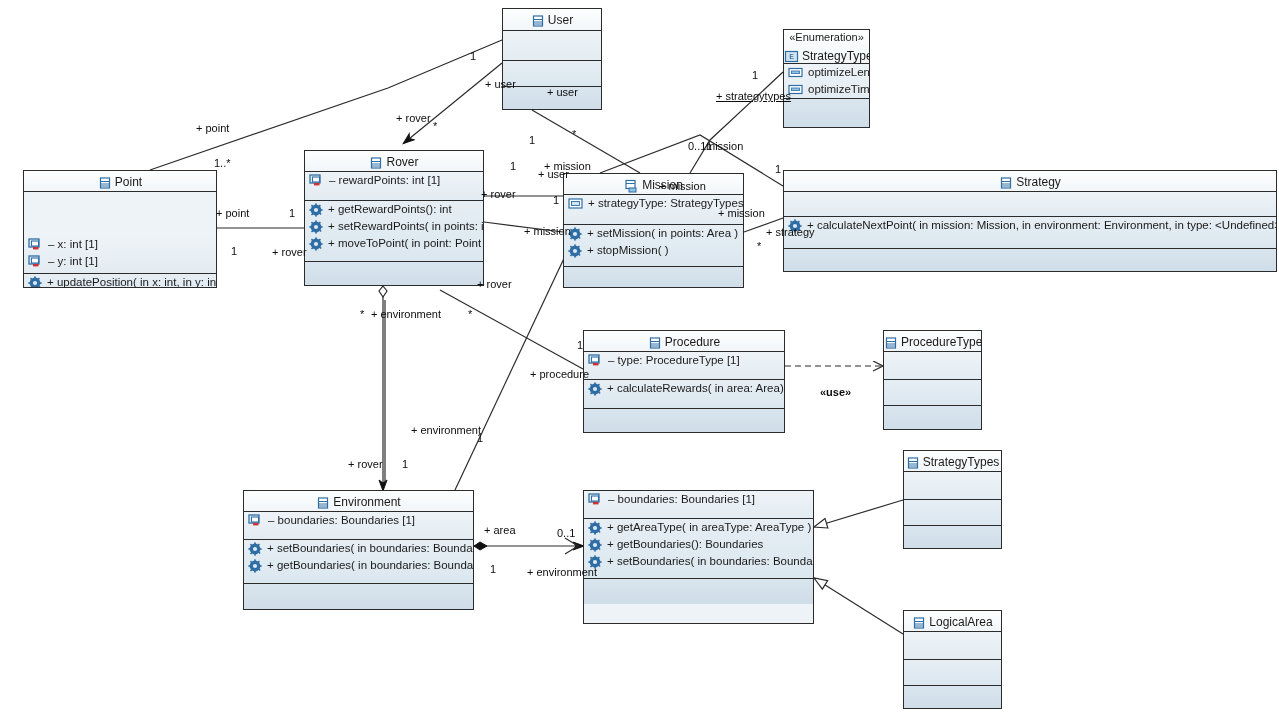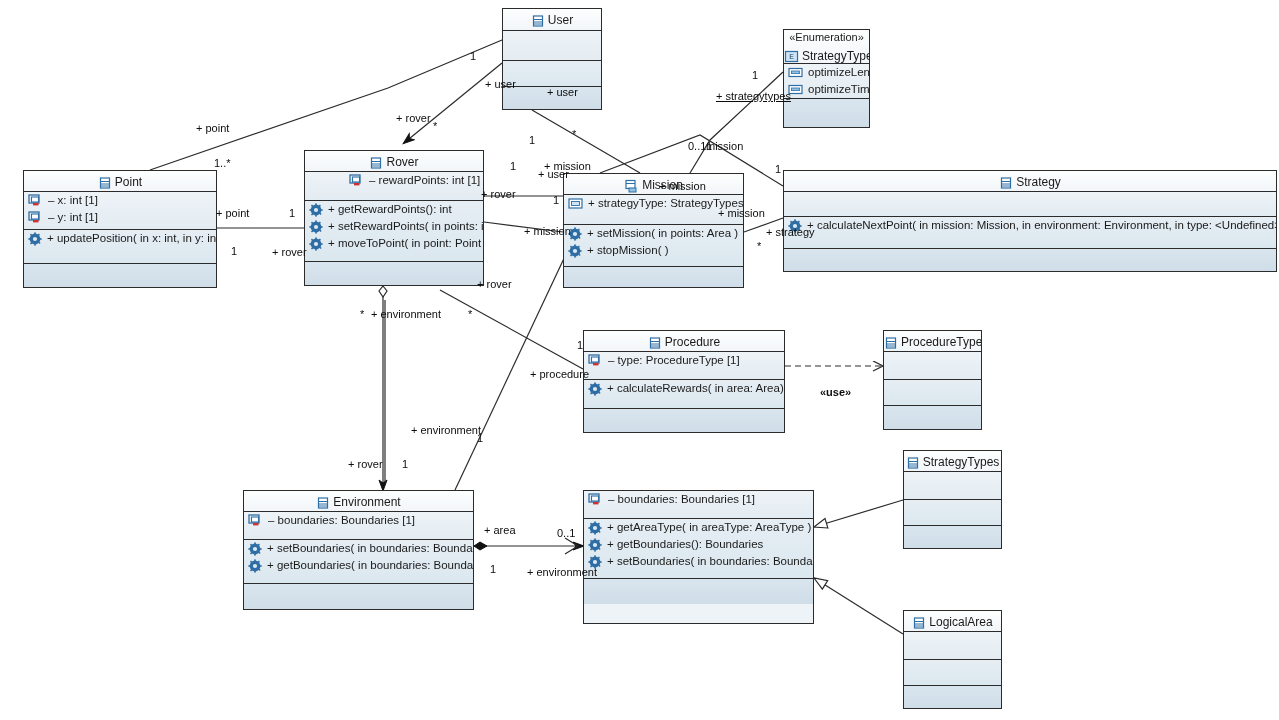--- a/index.html
+++ b/index.html
@@ -145,21 +145,21 @@
       </div>
       <div class="uml" style="left: 23px; top: 170px; width: 194px; height: 118px;">
         <div class="sec head" style="height: 21px;">
           <div style="line-height: 20px; white-space: nowrap;"><span class="headico"><span class="ico" style="display: inline-block;"><svg width="14" height="14" viewBox="0 0 14 14">
                   <rect x="2.5" y="2" width="9" height="10" fill="#fff" stroke="#2f6ea5" stroke-width="1.2"></rect>
                   <line x1="2.5" y1="5.5" x2="11.5" y2="5.5" stroke="#2f6ea5"></line>
                   <line x1="2.5" y1="8" x2="11.5" y2="8" stroke="#2f6ea5"></line>
                   <line x1="2.5" y1="10" x2="11.5" y2="10" stroke="#2f6ea5"></line>
                 </svg></span></span><span class="cname">Point</span></div>
         </div>
-        <div class="sec attrs" style="height: 38px;">
+        <div class="sec attrs" style="height: 38px; margin-top: 44px;">
           <div class="row">
             <span class="ico">
               <svg width="15" height="13" viewBox="0 0 15 13">
                 <rect x="1" y="1" width="10" height="8" fill="none" stroke="#2f6ea5" stroke-width="1.3"></rect>
                 <rect x="3.5" y="3" width="7" height="5" fill="#fff" stroke="#2f6ea5" stroke-width="1.1"></rect>
                 <rect x="5" y="9" width="5.5" height="2.4" fill="#d0302f"></rect>
               </svg>
             </span>
             <span class="txt">– x: int [1]</span>
           </div>
@@ -199,21 +199,21 @@
       </div>
       <div class="uml" style="left: 304px; top: 150px; width: 180px; height: 136px;">
         <div class="sec head" style="height: 21px;">
           <div style="line-height: 20px; white-space: nowrap;"><span class="headico"><span class="ico" style="display: inline-block;"><svg width="14" height="14" viewBox="0 0 14 14">
                   <rect x="2.5" y="2" width="9" height="10" fill="#fff" stroke="#2f6ea5" stroke-width="1.2"></rect>
                   <line x1="2.5" y1="5.5" x2="11.5" y2="5.5" stroke="#2f6ea5"></line>
                   <line x1="2.5" y1="8" x2="11.5" y2="8" stroke="#2f6ea5"></line>
                   <line x1="2.5" y1="10" x2="11.5" y2="10" stroke="#2f6ea5"></line>
                 </svg></span></span><span class="cname">Rover</span></div>
         </div>
-        <div class="sec attrs" style="height: 29px; padding-left: 40px;">
+        <div class="sec attrs" style="height: 29px;">
           <div class="row">
             <span class="ico">
               <svg width="15" height="13" viewBox="0 0 15 13">
                 <rect x="1" y="1" width="10" height="8" fill="none" stroke="#2f6ea5" stroke-width="1.3"></rect>
                 <rect x="3.5" y="3" width="7" height="5" fill="#fff" stroke="#2f6ea5" stroke-width="1.1"></rect>
                 <rect x="5" y="9" width="5.5" height="2.4" fill="#d0302f"></rect>
               </svg>
             </span>
             <span class="txt">– rewardPoints: int [1]</span>
           </div>

